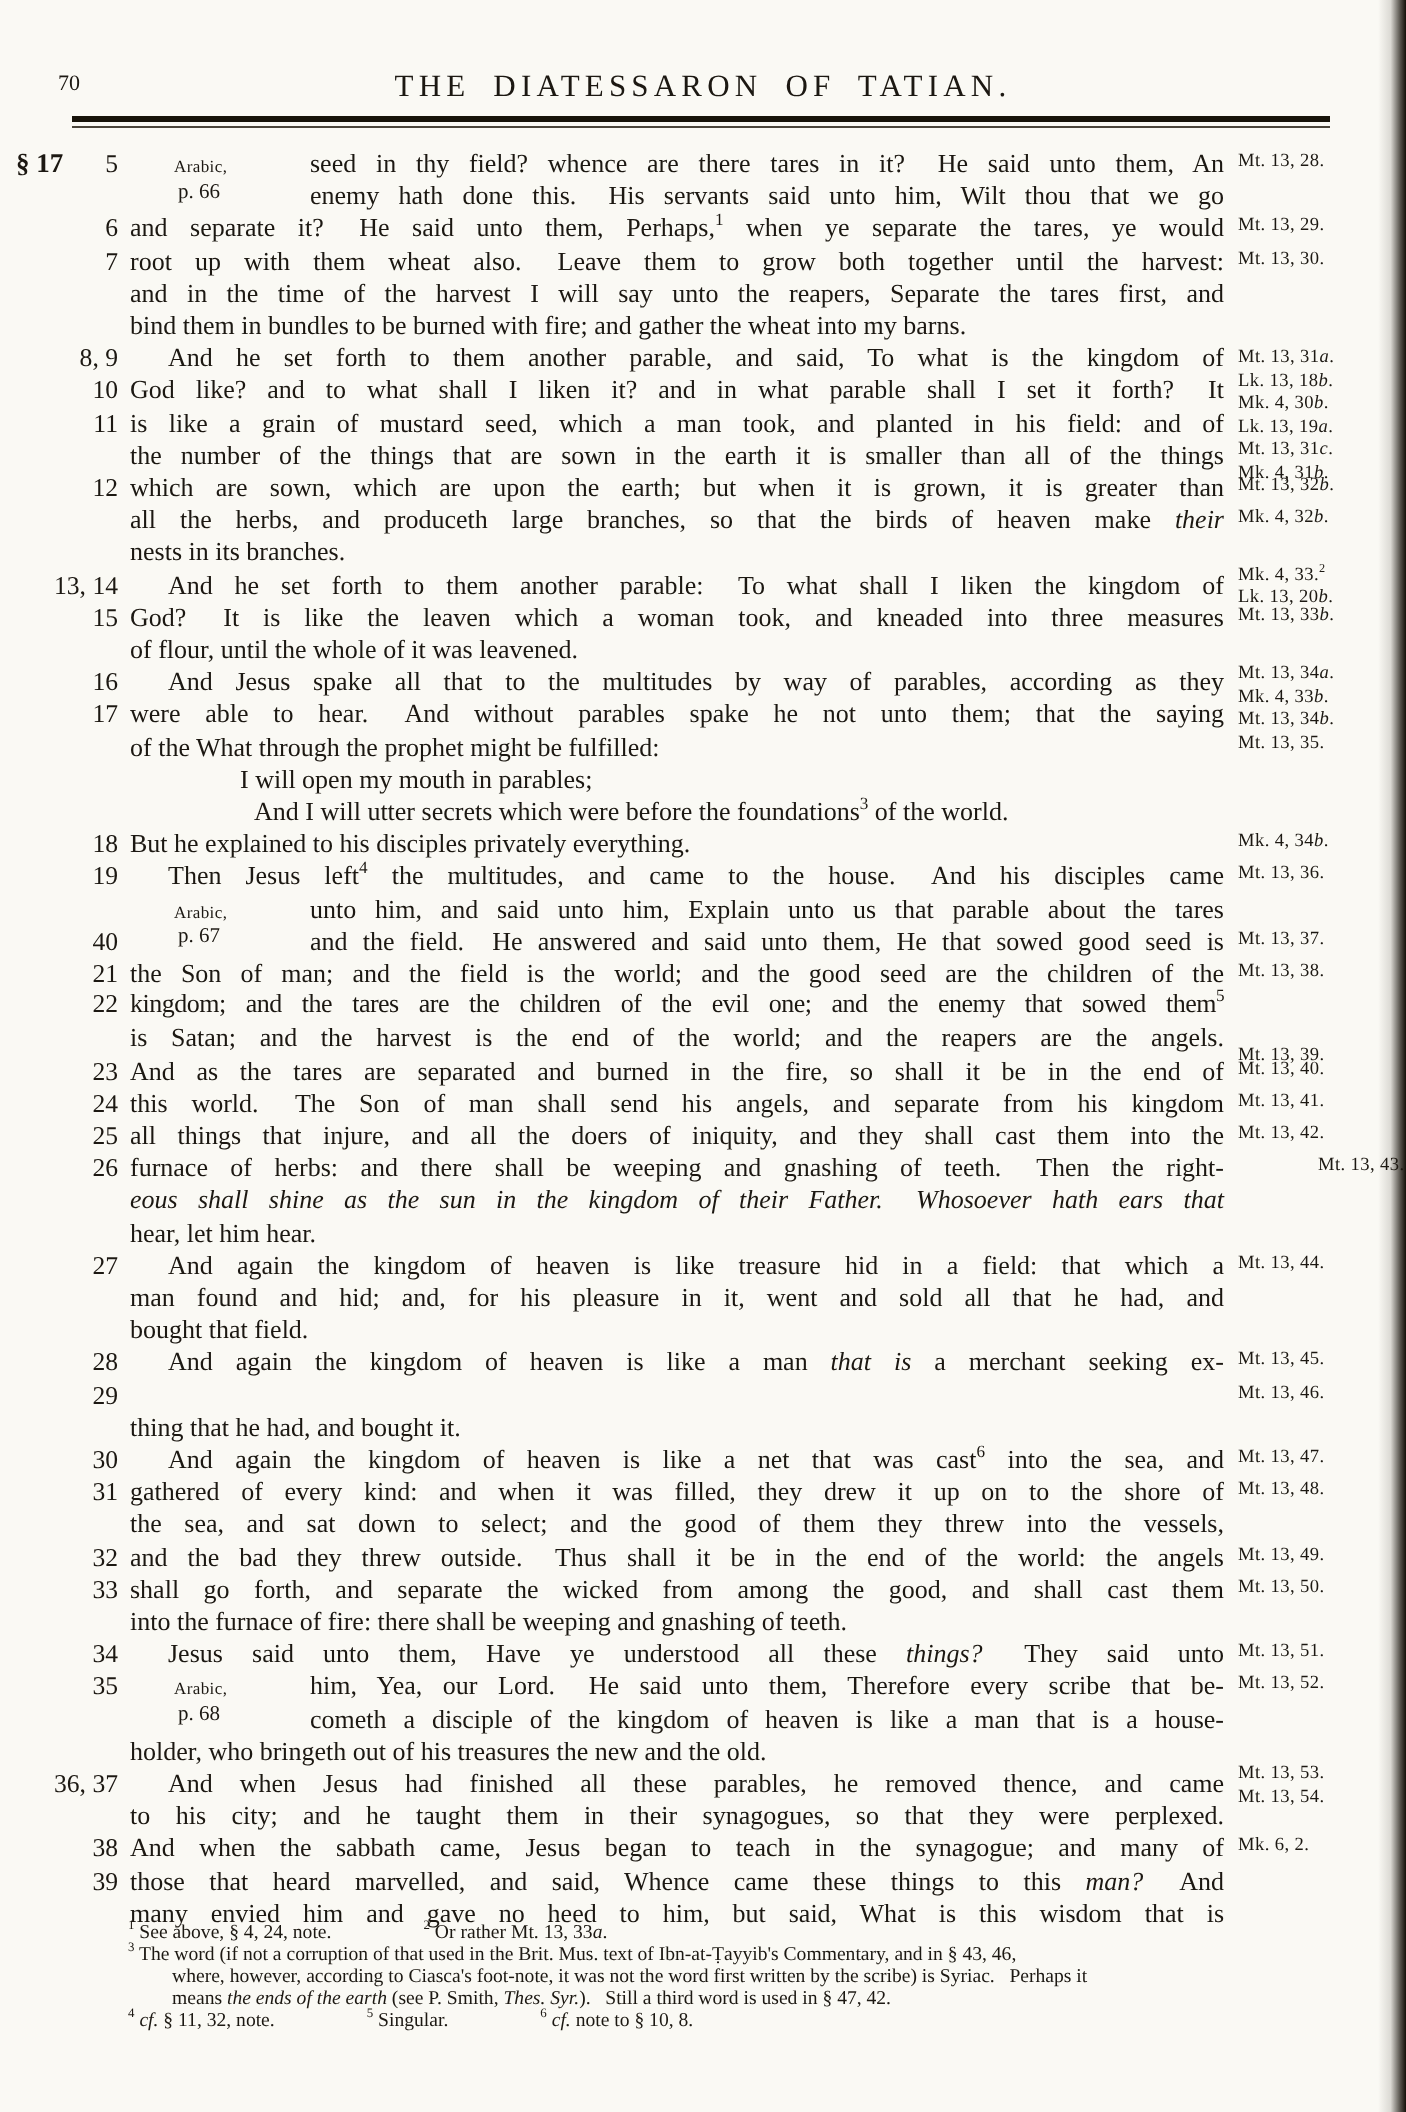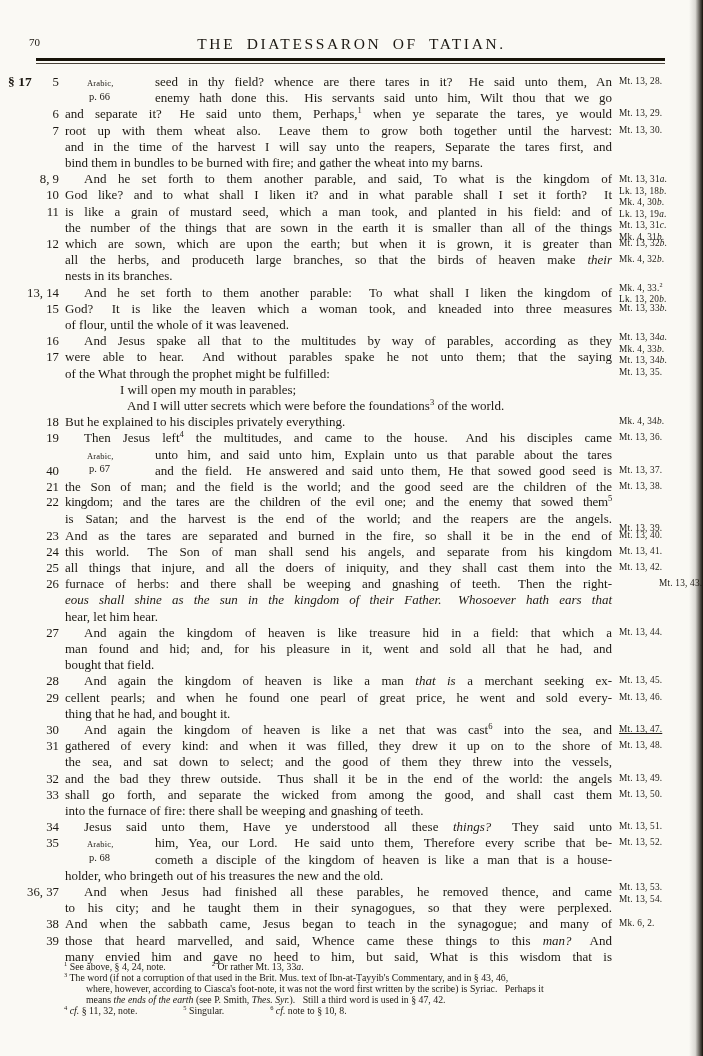--- a/index.html
+++ b/index.html
@@ -180,21 +180,20 @@
       </div>
       <div class="lrow" style="top: 657.2px;">
         <span class="ltext">bought that field.</span>
       </div>
       <div class="lrow" style="top: 673.4px;">
         <span class="vnum">28</span>
         <span class="ltext just para">And again the kingdom of heaven is like a man <i>that is</i> a merchant seeking ex-</span>
       </div>
       <div class="lrow" style="top: 689.6px;">
         <span class="vnum">29</span>
-        <span class="ltext just">cellent pearls; and when he found one pearl of great price, he went and sold every-</span>
       </div>
       <div class="lrow" style="top: 705.8px;">
         <span class="ltext">thing that he had, and bought it.</span>
       </div>
       <div class="lrow" style="top: 722px;">
         <span class="vnum">30</span>
         <span class="ltext just para">And again the kingdom of heaven is like a net that was cast<sup>6</sup> into the sea, and</span>
       </div>
       <div class="lrow" style="top: 738.2px;">
         <span class="vnum">31</span>
@@ -315,21 +314,21 @@
       </div>
       <div class="refgroup" style="top: 626.8px;">
         <div class="ref">Mt. 13, 44.</div>
       </div>
       <div class="refgroup" style="top: 675.4px;">
         <div class="ref">Mt. 13, 45.</div>
       </div>
       <div class="refgroup" style="top: 691.6px;">
         <div class="ref">Mt. 13, 46.</div>
       </div>
-      <div class="refgroup" style="top: 724px; text-decoration: underline;">
+      <div class="refgroup" style="top: 724px;">
         <div class="ref">Mt. 13, 47.</div>
       </div>
       <div class="refgroup" style="top: 740.2px;">
         <div class="ref">Mt. 13, 48.</div>
       </div>
       <div class="refgroup" style="top: 772.6px;">
         <div class="ref">Mt. 13, 49.</div>
       </div>
       <div class="refgroup" style="top: 788.8px;">
         <div class="ref">Mt. 13, 50.</div>

